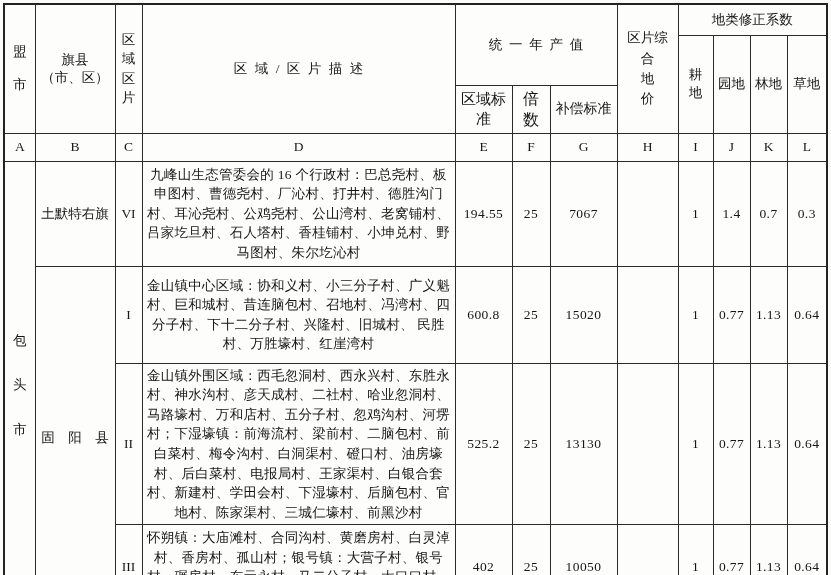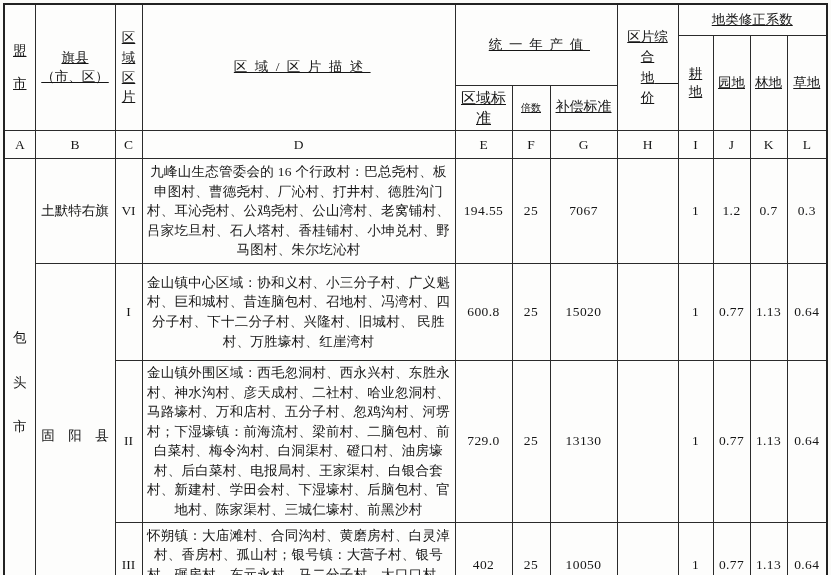--- a/index.html
+++ b/index.html
@@ -22,21 +22,21 @@
     border:1px solid #2b2b2b;
     padding:2px 4px;
     font-weight:normal;
     text-align:center;
     vertical-align:middle;
     font-size:13.5px;
     overflow:hidden;
     box-sizing:border-box;
   }
   
-  .hd{font-weight:bold;font-size:14px;line-height:1.35;text-decoration:underline;}
+  .hd{font-weight:bold;font-size:14px;line-height:1.35;}
   .vtext{white-space:pre-line;}
   .vh-league{line-height:2.4;}
   .vh-zone{line-height:1.45;letter-spacing:0;}
   .desc-hd{letter-spacing:0.55em;text-indent:0.55em;}
   .output-hd{letter-spacing:0.5em;text-indent:0.5em;margin-left:32px;}
   .zoneprice-hd div{line-height:1.5;}
   .letters{font-size:13px;height:28px;}
   
   .desc{
     text-align:left;
@@ -93,21 +93,21 @@
 
   <tr style="height:50px">
     <th rowspan="2" class="hd">耕地</th>
     <th rowspan="2" class="hd">园地</th>
     <th rowspan="2" class="hd">林地</th>
     <th rowspan="2" class="hd">草地</th>
   </tr>
 
   <tr style="height:30px">
     <th class="hd" style="font-size:15px">区域标准</th>
-    <th class="hd" style="font-size:10px">倍数</th>
+    <th class="hd" style="font-size:16px">倍数</th>
     <th class="hd" style="font-size:14px">补偿标准</th>
   </tr>
 
   <tr class="letters">
     <td>A</td>
     <td>B</td>
     <td>C</td>
     <td>D</td>
     <td>E</td>
     <td>F</td>
@@ -124,21 +124,21 @@
 头
 市</td>
     <td class="banner-cell">土默特右旗</td>
     <td class="zone-cell">VI</td>
     <td class="desc">九峰山生态管委会的 16 个行政村：巴总尧村、板申图村、曹德尧村、厂沁村、打井村、德胜沟门村、耳沁尧村、公鸡尧村、公山湾村、老窝铺村、吕家圪旦村、石人塔村、香桂铺村、小坤兑村、野马图村、朱尔圪沁村</td>
     <td class="num">194.55</td>
     <td class="num">25</td>
     <td class="num">7067</td>
     <td class="num"></td>
     <td class="num">1</td>
-    <td class="num">1.2</td>
+    <td class="num">1.4</td>
     <td class="num">0.7</td>
     <td class="num">0.3</td>
   </tr>
 
   <tr style="height:97px">
     <td rowspan="3" class="banner-cell">固　阳　县</td>
     <td class="zone-cell">I</td>
     <td class="desc">金山镇中心区域：协和义村、小三分子村、广义魁村、巨和城村、昔连脑包村、召地村、冯湾村、四分子村、下十二分子村、兴隆村、旧城村、 民胜村、万胜壕村、红崖湾村</td>
     <td class="num">600.8</td>
     <td class="num">25</td>
@@ -146,21 +146,21 @@
     <td class="num"></td>
     <td class="num">1</td>
     <td class="num">0.77</td>
     <td class="num">1.13</td>
     <td class="num">0.64</td>
   </tr>
 
   <tr style="height:137px">
     <td class="zone-cell">II</td>
     <td class="desc">金山镇外围区域：西毛忽洞村、西永兴村、东胜永村、神水沟村、彦天成村、二社村、哈业忽洞村、马路壕村、万和店村、五分子村、忽鸡沟村、河塄村；下湿壕镇：前海流村、梁前村、二脑包村、前白菜村、梅令沟村、白洞渠村、磴口村、油房壕村、后白菜村、电报局村、王家渠村、白银合套村、新建村、学田会村、下湿壕村、后脑包村、官地村、陈家渠村、三城仁壕村、前黑沙村</td>
-    <td class="num">729.0</td>
+    <td class="num">525.2</td>
     <td class="num">25</td>
     <td class="num">13130</td>
     <td class="num"></td>
     <td class="num">1</td>
     <td class="num">0.77</td>
     <td class="num">1.13</td>
     <td class="num">0.64</td>
   </tr>
 
   <tr style="height:86px">

